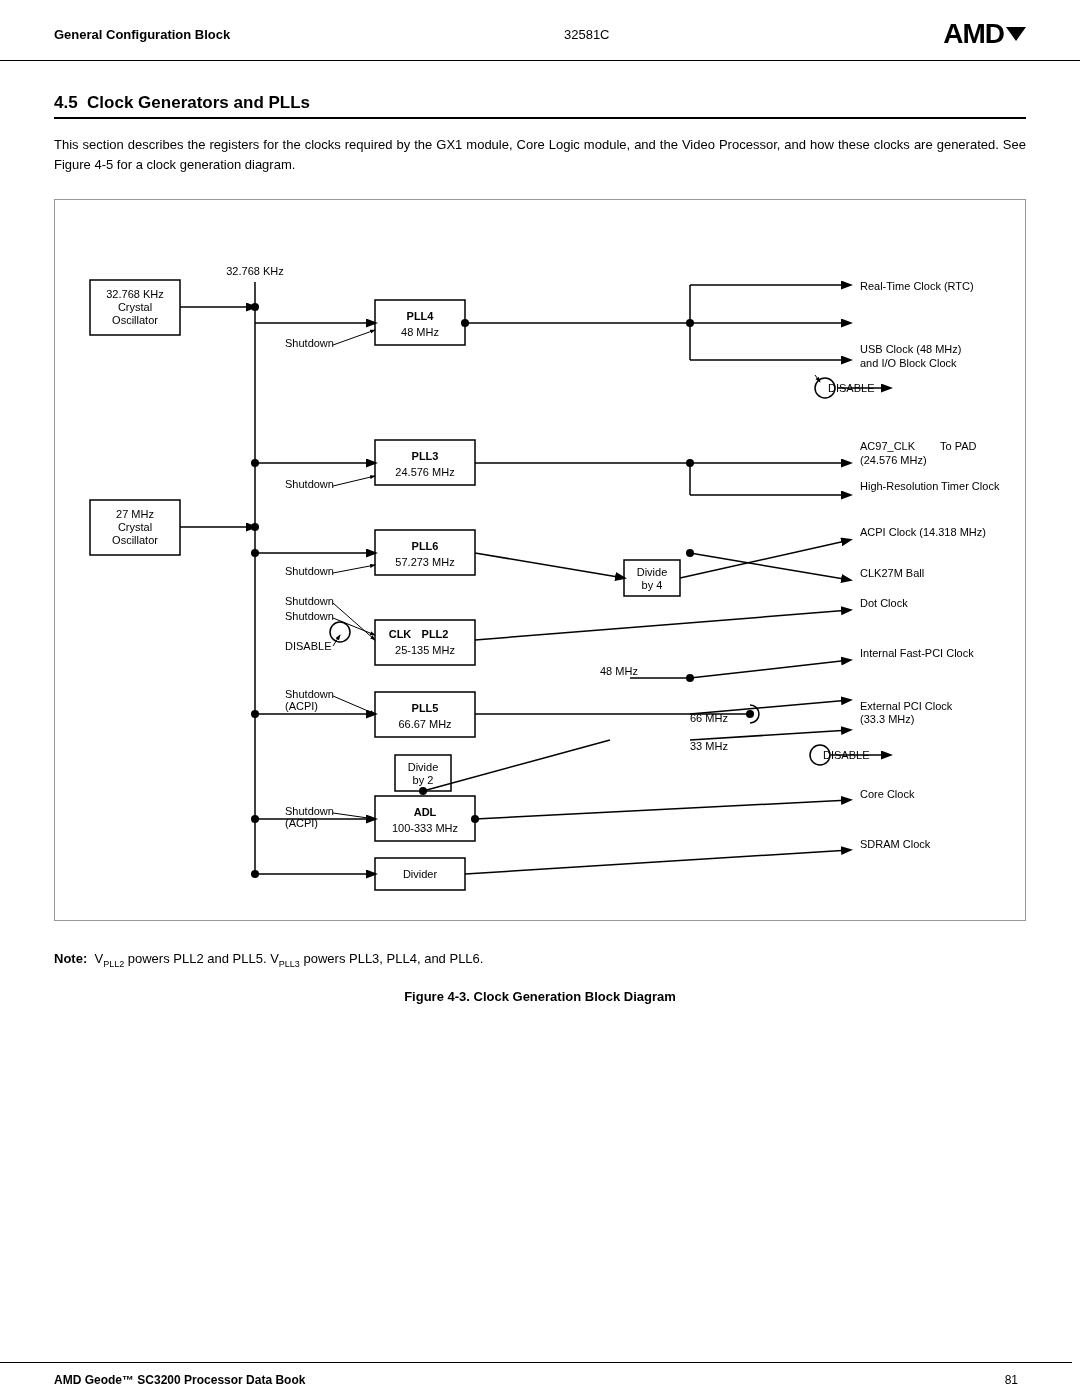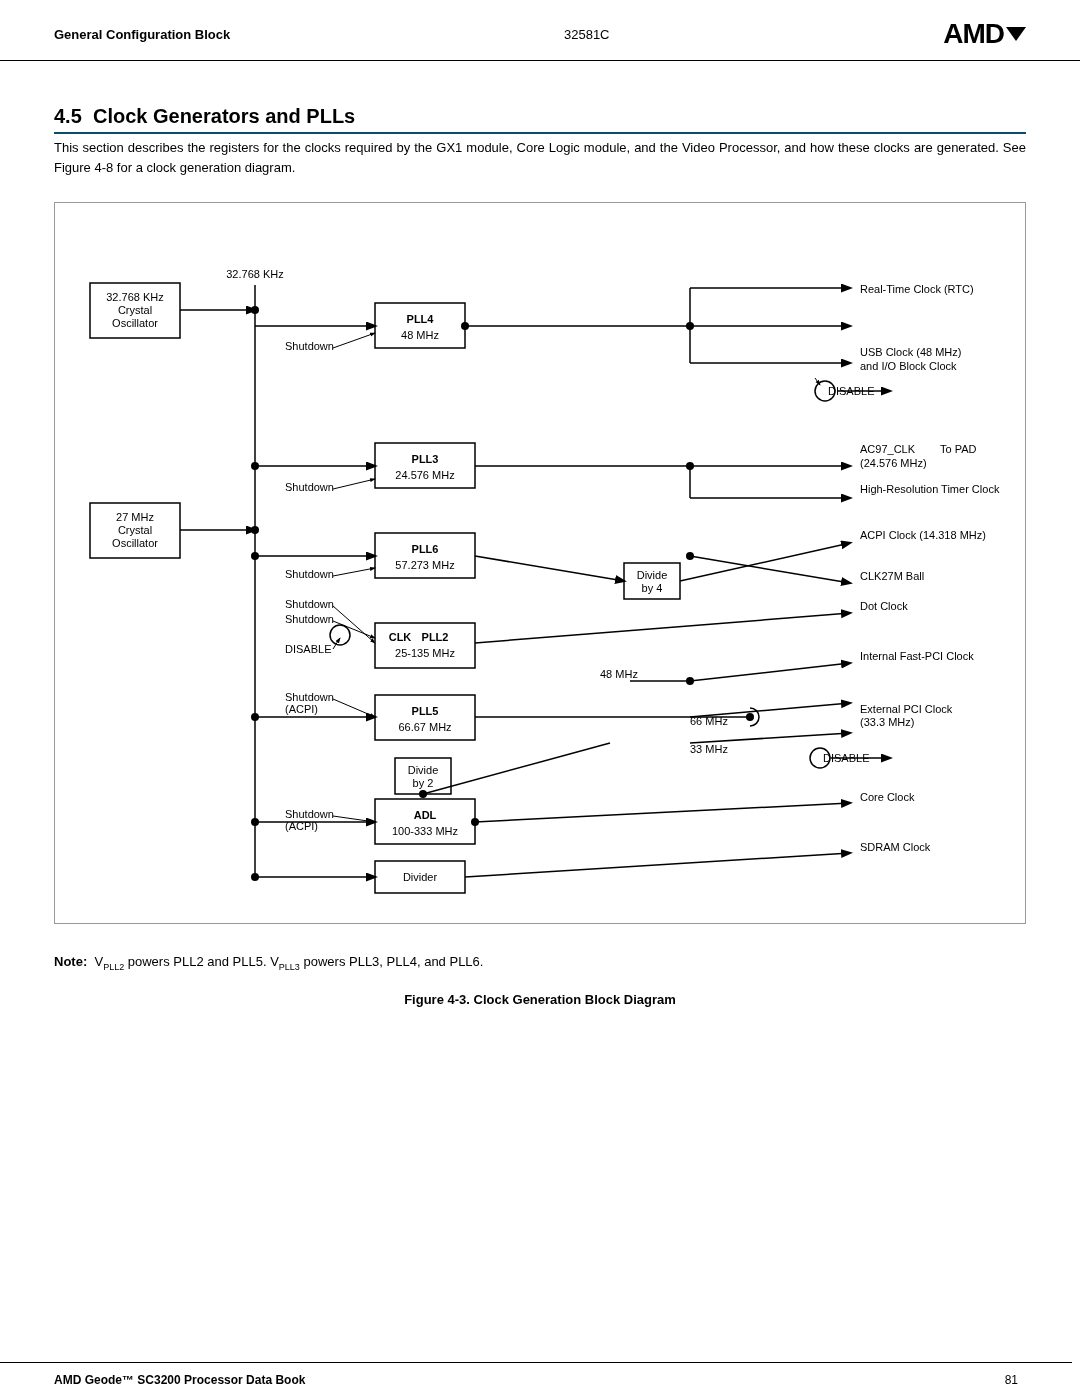--- a/index.html
+++ b/index.html
@@ -16,43 +16,43 @@
       min-height: 1397px;
       padding: 0;
       position: relative;
     }
     .header {
       display: flex;
       justify-content: space-between;
       align-items: center;
       padding: 18px 54px 10px 54px;
       border-bottom: 1px solid #000;
-      margin-bottom: 16px;
+      margin-bottom: 4px;
     }
     .header-left {
       font-size: 13px;
       font-weight: bold;
     }
     .header-center {
       font-size: 13px;
     }
     .amd-logo {
       font-size: 28px;
       font-weight: bold;
       letter-spacing: -1px;
       font-family: Arial Black, Arial, sans-serif;
     }
     .content {
       padding: 28px 54px 20px 54px;
     }
     .section-title {
-      font-size: 20px;
-      font-weight: bold;
-      margin-bottom: 4px;
-      border-bottom: 2px solid #0c4a6e;
+      font-size: 17px;
+      font-weight: bold;
+      margin-bottom: 16px;
+      border-bottom: 2px solid #000000;
       padding-bottom: 4px;
     }
     .two-col {
       display: flex;
       gap: 32px;
       margin-bottom: 24px;
     }
     .two-col .col {
       flex: 1;
       font-size: 13px;
@@ -111,21 +111,21 @@
     <div class="header-center">32581C</div>
     <div class="amd-logo">AMD<span style="display:inline-block;width:0;height:0;border-left:10px solid transparent;border-right:10px solid transparent;border-top:14px solid #000;vertical-align:middle;margin-left:2px;position:relative;top:-2px;"></span></div>
   </div>
 
   <div class="content">
     <div class="section-title">
       <span>4.5</span>&nbsp;&nbsp;<span>Clock Generators and PLLs</span>
     </div>
 
     <div class="two-col">
-      <div class="col">This section describes the registers for the clocks required by the GX1 module, Core Logic module, and the Video Processor, and how these clocks are generated. See Figure 4-8 for a clock generation diagram.</div>
+      <div class="col">This section describes the registers for the clocks required by the GX1 module, Core Logic module, and the Video Processor, and how these clocks are generated. See Figure 4-5 for a clock generation diagram.</div>
     </div>
 
     <div class="diagram-container">
       <svg class="block-diagram" width="940" height="680" viewBox="0 0 940 680">
 
         <defs>
           <marker id="arrow" markerWidth="8" markerHeight="8" refX="6" refY="3" orient="auto">
             <path d="M0,0 L0,6 L8,3 z" fill="#000"></path>
           </marker>
           <marker id="arrow2" markerWidth="6" markerHeight="6" refX="5" refY="2" orient="auto">

